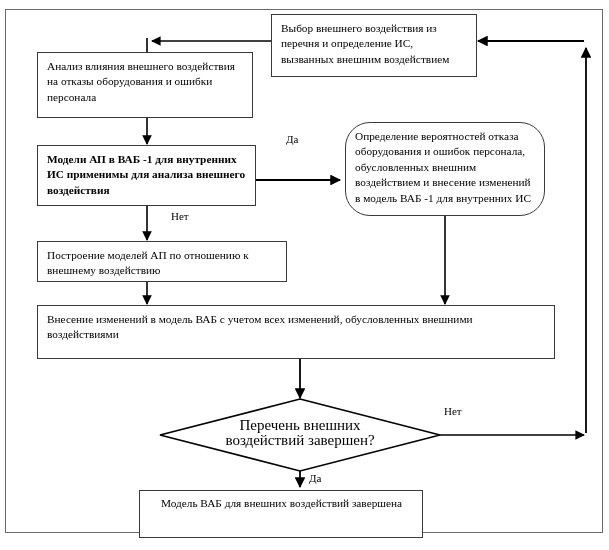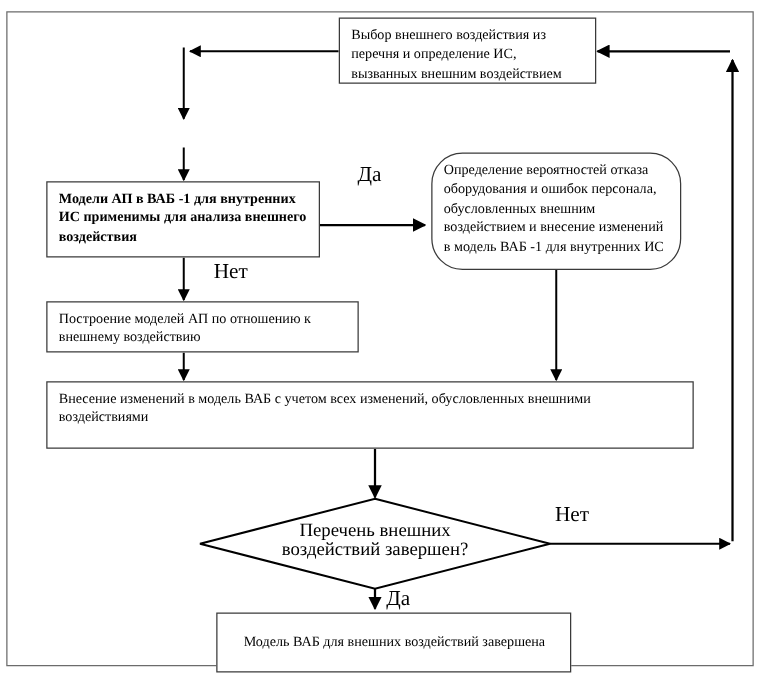--- a/index.html
+++ b/index.html
@@ -43,21 +43,21 @@
     box-sizing: border-box;
     color: #000000;
     font-size: 15px;
     line-height: 15.4px;
     text-align: center;
     background: transparent;
   }
   .edge-label {
     position: absolute;
     color: #000000;
-    font-size: 17px;
+    font-size: 11px;
     line-height: 13px;
     background: transparent;
     white-space: nowrap;
   }
   .frame {
     position: absolute;
     box-sizing: border-box;
     border: 1px solid #6b6b6b;
     pointer-events: none;
   }
@@ -114,34 +114,35 @@
     </g>
 
     <g>
       <path d="M 300 471 L 300 487" stroke="#000000" stroke-width="1.8" fill="none" marker-end="url(#arrow)"></path>
     </g>
 
   </svg>
 
   <div class="frame" style="left:5px; top:9px; width:598px; height:524px;"></div>
 
-  <div class="node-box" style="left:271px; top:14px; width:206px; height:53px;">Выбор внешнего воздействия из перечня и определение ИС, вызванных внешним воздействием</div>
+  <div class="node-box" style="left:271px; top:14px; width:206px; height:63px;">Выбор внешнего воздействия из перечня и определение ИС, вызванных внешним воздействием</div>
 
+  <div class="node-box" style="left:37px; top:52px; width:216px; height:66px;">Анализ влияния внешнего воздействия на отказы оборудования и ошибки персонала</div>
 
   <div class="node-box" style="left:37px; top:145px; width:219px; height:61px;font-weight:bold;">Модели АП в ВАБ -1 для внутренних ИС применимы для анализа внешнего воздействия</div>
 
   <div class="node-box" style="left:345px; top:122px; width:200px; height:94px;border-radius:25px;">Определение вероятностей отказа оборудования  и ошибок персонала, обусловленных внешним воздействием и внесение изменений в модель ВАБ -1 для внутренних ИС</div>
 
   <div class="node-box" style="left:37px; top:241px; width:250px; height:41px;">Построение моделей АП по отношению к внешнему воздействию</div>
 
   <div class="node-box" style="left:37px; top:305px; width:518px; height:54px;">Внесение изменений в  модель ВАБ с учетом всех изменений, обусловленных внешними воздействиями</div>
 
   <div class="diamond-label" style="left:215px; top:418px; width:170px; height:36px;">Перечень внешних воздействий завершен?</div>
 
-  <div class="node-box center" style="left:173px; top:490px; width:284px; height:48px; padding-top:16px;">Модель ВАБ для внешних воздействий завершена</div>
+  <div class="node-box center" style="left:139px; top:490px; width:284px; height:48px; padding-top:5px;">Модель ВАБ для внешних воздействий завершена</div>
 
   <div class="edge-label" style="left:286px; top:133px;">Да</div>
 
   <div class="edge-label" style="left:171px; top:210px;">Нет</div>
 
   <div class="edge-label" style="left:444px; top:405px;">Нет</div>
 
   <div class="edge-label" style="left:309px; top:472px;">Да</div>
 
 </div>

